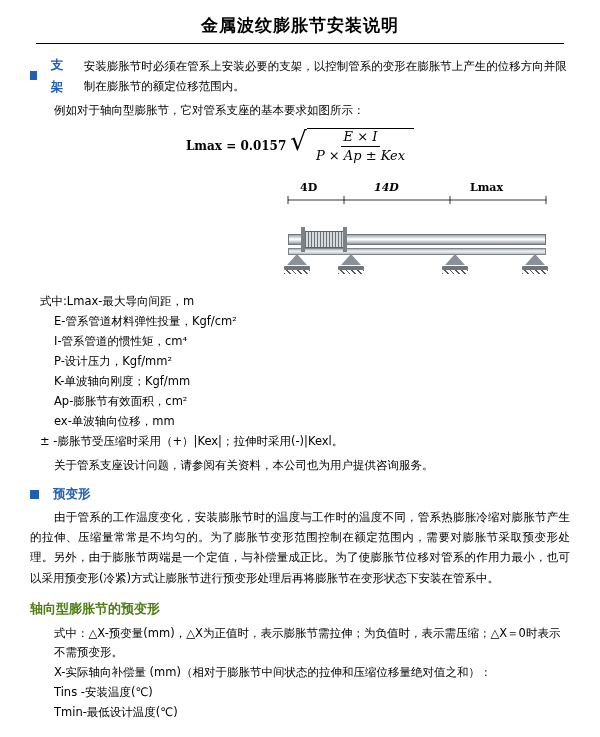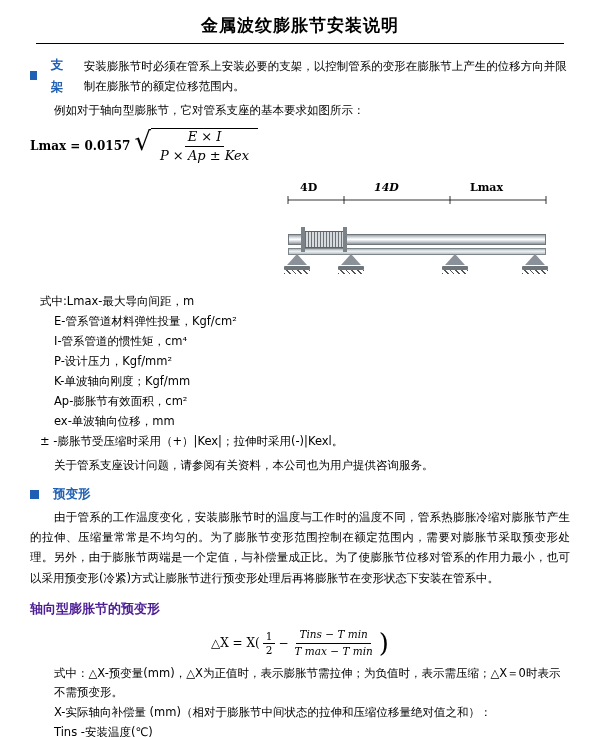--- a/index.html
+++ b/index.html
@@ -55,42 +55,42 @@
     gap: 14px;
   }
   .sq {
     display: inline-block;
     width: 9px;
     height: 9px;
     background: #1f5fb4;
   }
   .sub-head {
     margin: 10px 0 4px 0;
-    color: #4c1d95;
+    color: #4d7c0f;
     font-weight: bold;
     font-size: 13px;
   }
   .def-list {
     margin: 2px 0 2px 0;
     padding: 0;
   }
   .def-list .row {
     text-indent: 0;
     margin: 0 0 1px 0;
     padding-left: 24px;
     font-size: 11.5px;
     line-height: 1.65;
   }
   .def-list .row.first {
     padding-left: 10px;
   }
   
   .formula-wrap {
     display: flex;
-    justify-content: flex-start;
+    justify-content: center;
     margin: 8px 0 6px 0;
   }
   .formula {
     display: flex;
     align-items: center;
     font-family: "DejaVu Serif", "Liberation Serif", serif;
     font-size: 12px;
     font-weight: bold;
   }
   .formula .lhs {
@@ -362,35 +362,20 @@
     <p class="para" style="margin-top:4px;">关于管系支座设计问题，请参阅有关资料，本公司也为用户提供咨询服务。</p>
 
     <div class="sec-head">
       <span class="sq"></span>
       <span>预变形</span>
     </div>
     <p class="para">由于管系的工作温度变化，安装膨胀节时的温度与工作时的温度不同，管系热膨胀冷缩对膨胀节产生的拉伸、压缩量常常是不均匀的。为了膨胀节变形范围控制在额定范围内，需要对膨胀节采取预变形处理。另外，由于膨胀节两端是一个定值，与补偿量成正比。为了使膨胀节位移对管系的作用力最小，也可以采用预变形(冷紧)方式让膨胀节进行预变形处理后再将膨胀节在变形状态下安装在管系中。</p>
 
     <div class="sub-head">轴向型膨胀节的预变形</div>
 
-    <div class="eq-center">
-      <span class="eq-inline">
-        <span>△X = X(</span>
-        <span class="halffrac">
-          <span class="num">1</span>
-          <span class="den">2</span>
-        </span>
-        <span>−</span>
-        <span class="frac2">
-          <span class="num">Tins − T min</span>
-          <span class="den">T max − T min</span>
-        </span>
-        <span class="big-paren">)</span>
-      </span>
-    </div>
 
     <div class="def-list">
       <p class="row">式中：△X-预变量(mm)，△X为正值时，表示膨胀节需拉伸；为负值时，表示需压缩；△X＝0时表示不需预变形。</p>
       <p class="row">X-实际轴向补偿量 (mm)（相对于膨胀节中间状态的拉伸和压缩位移量绝对值之和）：</p>
       <p class="row">Tins -安装温度(℃)</p>
       <p class="row">Tmin-最低设计温度(℃)</p>
 
     </div>
 
   </div>

